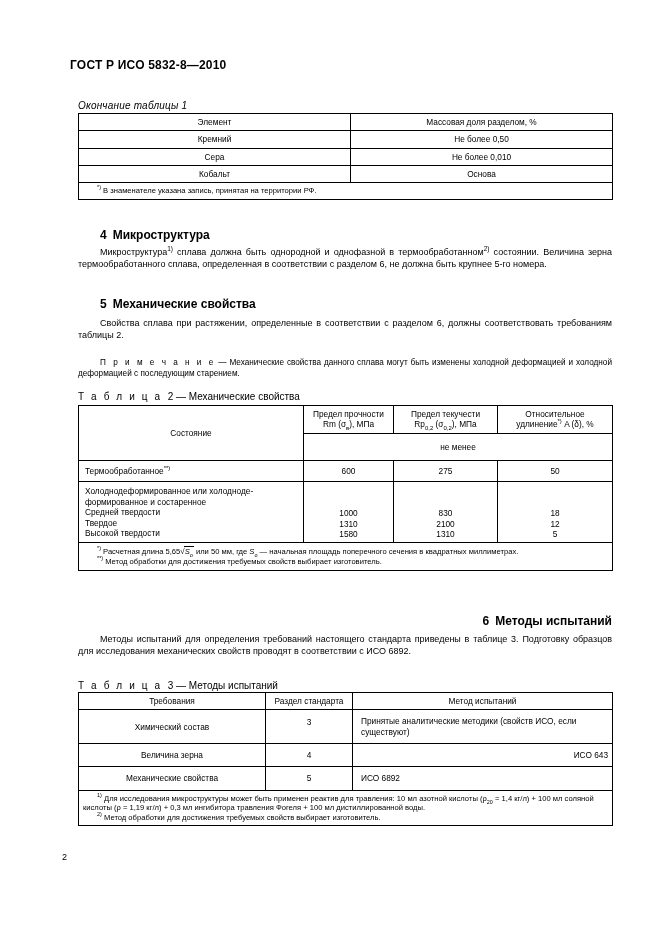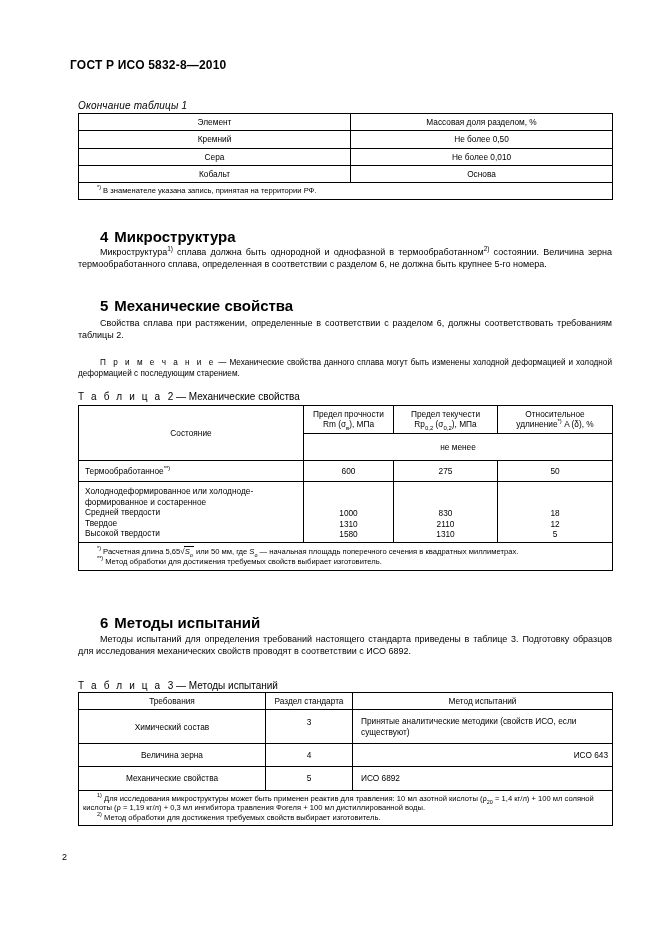--- a/index.html
+++ b/index.html
@@ -70,21 +70,21 @@
     font-size: 7.6px;
     line-height: 1.45;
     text-align: left;
     padding: 3px 6px 4px 6px;
   }
   .note-cell p { margin: 0; padding: 0; }
   .note-cell .ind { padding-left: 14px; }
 
   
   h2.sec {
-    font-size: 15px;
+    font-size: 12px;
     font-weight: bold;
     margin: 0;
     padding: 0;
     line-height: 1.2;
   }
   h2.sec .num { margin-right: 6px; }
   p.body {
     font-size: 9px;
     margin: 0;
     padding: 0;
@@ -243,40 +243,40 @@
             <span>Твердое</span><br>
             <span>Высокой твердости</span>
           </td>
           <td class="c" style="vertical-align:bottom; padding-bottom:3px;">
             <span>1000</span><br>
             <span>1310</span><br>
             <span>1580</span>
           </td>
           <td class="c" style="vertical-align:bottom; padding-bottom:3px;">
             <span>830</span><br>
-            <span>2110</span><br>
+            <span>2100</span><br>
             <span>1310</span>
           </td>
           <td class="c" style="vertical-align:bottom; padding-bottom:3px;">
             <span>18</span><br>
             <span>12</span><br>
             <span>5</span>
           </td>
         </tr>
         <tr>
           <td class="note-cell outer-bottom" colspan="4">
             <p><span style="padding-left:14px"></span><span class="sup">*)</span>&nbsp;<span>Расчетная длина 5,65</span><span class="radic">√</span><span class="sqrt"><span class="ital">S</span><span class="sub">о</span></span><span> или 50 мм, где </span><span class="ital">S</span><span class="sub">о</span><span> — начальная площадь поперечного сечения в квадратных миллиметрах.</span></p>
             <p class="ind"><span class="sup">**)</span>&nbsp;<span>Метод обработки для достижения требуемых свойств выбирает изготовитель.</span></p>
           </td>
         </tr>
       </tbody>
     </table>
   </div>
 
-  <div class="blk" style="top:614px; left:100px; width:512px;">
+  <div class="blk" style="top:614px; left:100px; width:512px;text-align:right;">
     <h2 class="sec">
       <span class="num">6</span><span>Методы испытаний</span>
     </h2>
   </div>
   <div class="blk" style="top:634px; left:78px; width:534px;">
     <p class="body first">Методы испытаний для определения требований настоящего стандарта приведены в таблице 3. Подготовку образцов для исследования механических свойств проводят в соответствии с ИСО 6892.</p>
   </div>
 
   <div class="blk" style="top:680px;">
     <div class="caption caption-spaced">

